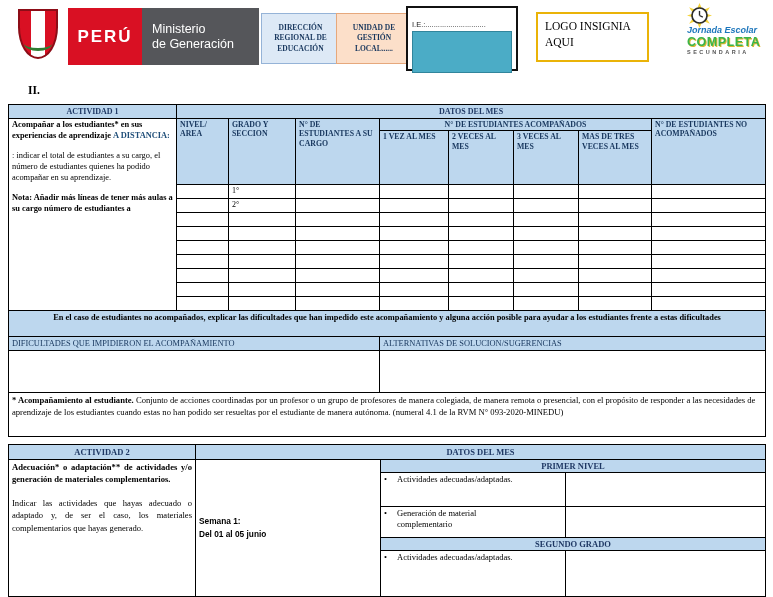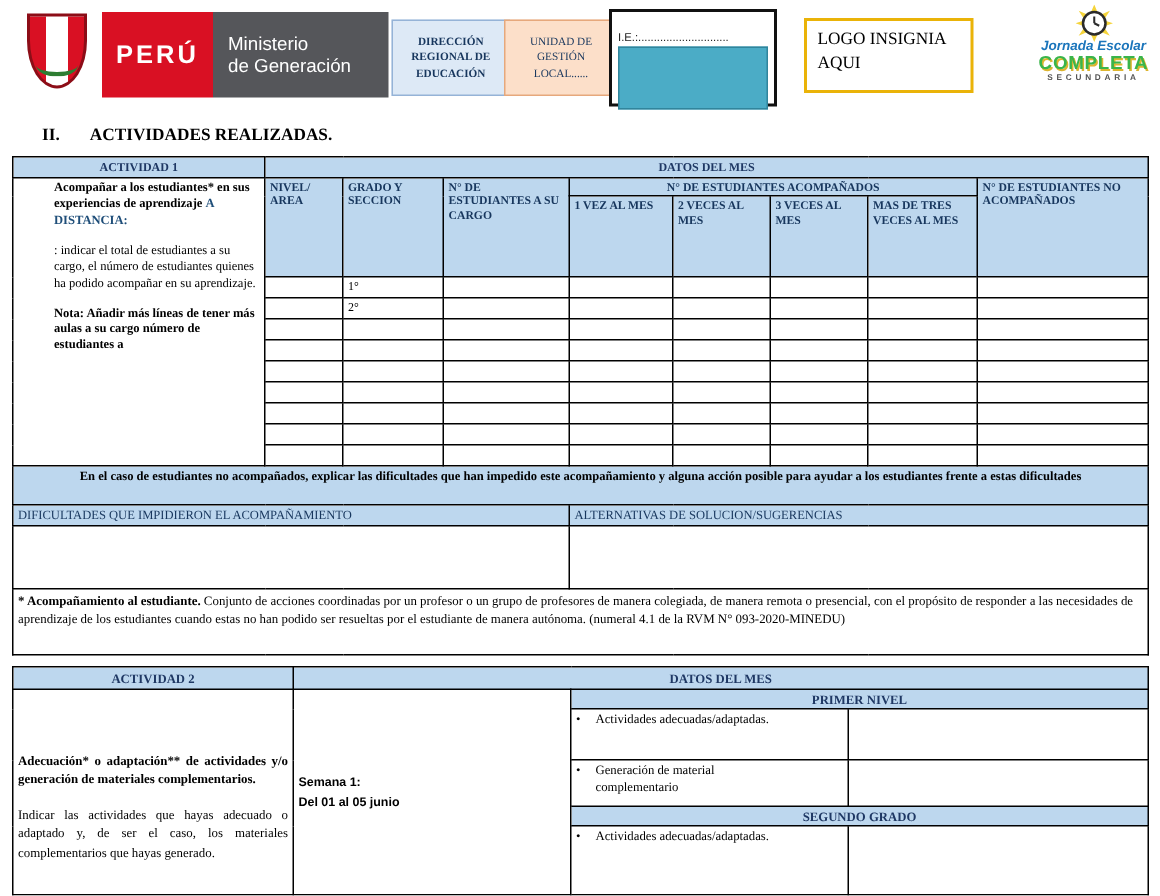--- a/index.html
+++ b/index.html
@@ -32,67 +32,67 @@
     font-family:"Liberation Sans",sans-serif; font-size:12.5px; line-height:1.2;
     display:flex; flex-direction:column; justify-content:center; padding-left:10px;
   }
   .dre-box {
     left:261px; top:13px; width:79px; height:51px; background:#DDE9F6; border:1px solid #95B3D7;
     color:#17365D; font-size:7.5px; font-weight:bold; text-align:center;
     display:flex; align-items:center; justify-content:center; padding:2px; line-height:1.35;
   }
   .ugel-box {
     left:336px; top:13px; width:76px; height:51px; background:#FCDFC9; border:1px solid #E6A87C;
-    color:#17365D; font-size:7.5px; font-weight:normal; text-align:center;
+    color:#17365D; font-size:7.5px; font-weight:bold; text-align:center;
     display:flex; align-items:center; justify-content:center; padding:2px; line-height:1.35;
   }
   .ie-box { left:406px; top:6px; width:112px; height:65px; border:2px solid #111; background:#fff; padding:12px 4px; }
   .ie-label { font-family:"Liberation Sans",sans-serif; font-size:7.5px; color:#222; }
   .ie-fill { margin-top:2px; height:42px; background:#4BACC6; border:1px solid #31859C; }
   .logo-box {
     left:536px; top:12px; width:113px; height:50px; border:2px solid #eab308; background:#fff;
     padding:5px 7px; font-size:11.5px; line-height:1.35;
   }
-  .jec { left:687px; top:3px; width:84px; height:72px; text-align:center; font-family:"Liberation Sans",sans-serif; }
+  .jec { left:687px; top:3px; width:84px; height:72px; text-align:left; font-family:"Liberation Sans",sans-serif; }
   .jec-clock { height:25px; }
   .jec1 { color:#1B75BB; font-size:9px; font-weight:bold; font-style:italic; margin-top:-3px; }
   .jec2 { color:#3AB54A; font-size:12.5px; font-weight:bold; letter-spacing:0.5px;
           text-shadow:1px 1px 0 #DDB52F; }
   .jec3 { color:#555; font-size:5.5px; font-weight:bold; letter-spacing:2.5px; }
 
-  .section-heading { left:28px; top:84px; font-size:11.5px; font-weight:bold; display:flex; gap:20px; }
+  .section-heading { left:28px; top:84px; font-size:11.5px; font-weight:bold; display:flex; gap:30px; }
 
   
   table.doc { position:absolute; border-collapse:collapse; table-layout:fixed; }
   table.doc td { border:1px solid #000; padding:1px 3px; vertical-align:top; overflow:hidden; }
   .t1 { left:8px; top:104px; width:757px; font-size:8px; }
   .t2 { left:8px; top:444px; width:757px; font-size:8.5px; }
 
   .blue { background:#BDD7EE; }
   .hdr  { font-weight:bold; color:#1F3864; }
   .c    { text-align:center; vertical-align:middle !important; }
   .colhdr { font-weight:bold; color:#17365D; font-size:7.8px; line-height:1.2; }
 
   .rh14{height:14px;} .rh12{height:12px;} .rh54{height:54px;} .rh26{height:26px;text-align:center;}
   .rh42{height:42px;} .rh44{height:44px;} .rh15{height:15px;} .rh13{height:13px;}
   .rh34{height:34px;} .rh31{height:31px;} .rh46{height:46px;}
 
   .desc { padding:3px 5px 3px 4px; font-size:8.4px; line-height:1.3; }
-  .desc .para { margin-bottom:9px;margin-left:24px; }
+  .desc .para { margin-bottom:9px; }
   .desc .b  { font-weight:bold; }
   .desc .hl { font-weight:bold; color:#1F4E79; }
 
   .explain { font-weight:bold; font-size:8.4px; line-height:1.4; padding:2px 5px; }
   .bandhdr { font-weight:normal; color:#17365D; font-size:8.4px; padding:2px 6px; vertical-align:middle !important; }
   .footnote { font-size:8.6px; line-height:1.4; padding:4px 7px; }
   .footnote .lead { font-weight:bold; }
 
   .desc2 { padding:6px 7px; font-size:8.6px; line-height:1.45; text-align:justify; }
   .desc2 .para { margin-bottom:11px; }
-  .desc2 .b { font-weight:bold;margin-top:40px; }
+  .desc2 .b { font-weight:bold; }
   .semana { vertical-align:middle !important; padding-left:9px;
             font-family:"Liberation Sans",sans-serif; font-weight:bold; font-size:8.3px; line-height:1.55; }
   .item { padding:4px 4px 4px 16px; line-height:1.35; }
   .item .bullet { display:inline-block; width:13px; }
   .item .txt { display:inline-block; width:118px; vertical-align:top; }
 </style>
 </head>
 <body>
 
 <div>
@@ -131,21 +131,20 @@
       </svg>
     </div>
     <div class="jec1">Jornada Escolar</div>
     <div class="jec2">COMPLETA</div>
     <div class="jec3">SECUNDARIA</div>
   </div>
 </div>
 
 <div class="abs section-heading">
   <span>II.</span>
-  <span>ACTIVIDADES REALIZADAS.</span>
 </div>
 
 <table class="doc t1">
   <colgroup>
     <col style="width:168px">
       <col style="width:52px">
       <col style="width:67px">
       <col style="width:84px">
     <col style="width:69px">
       <col style="width:65px">

